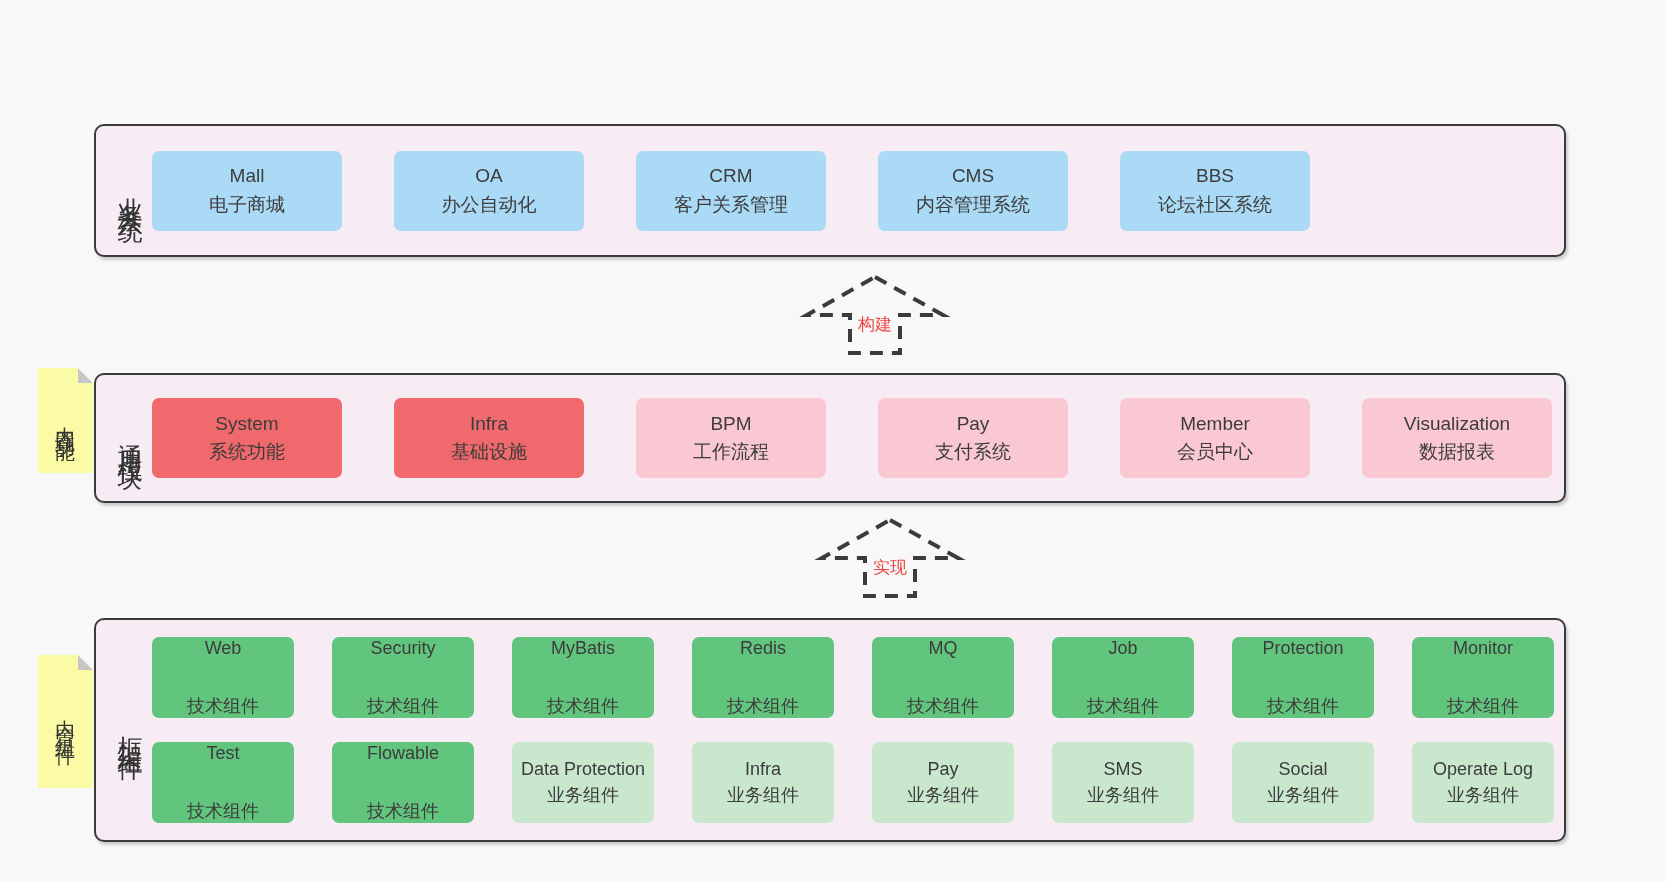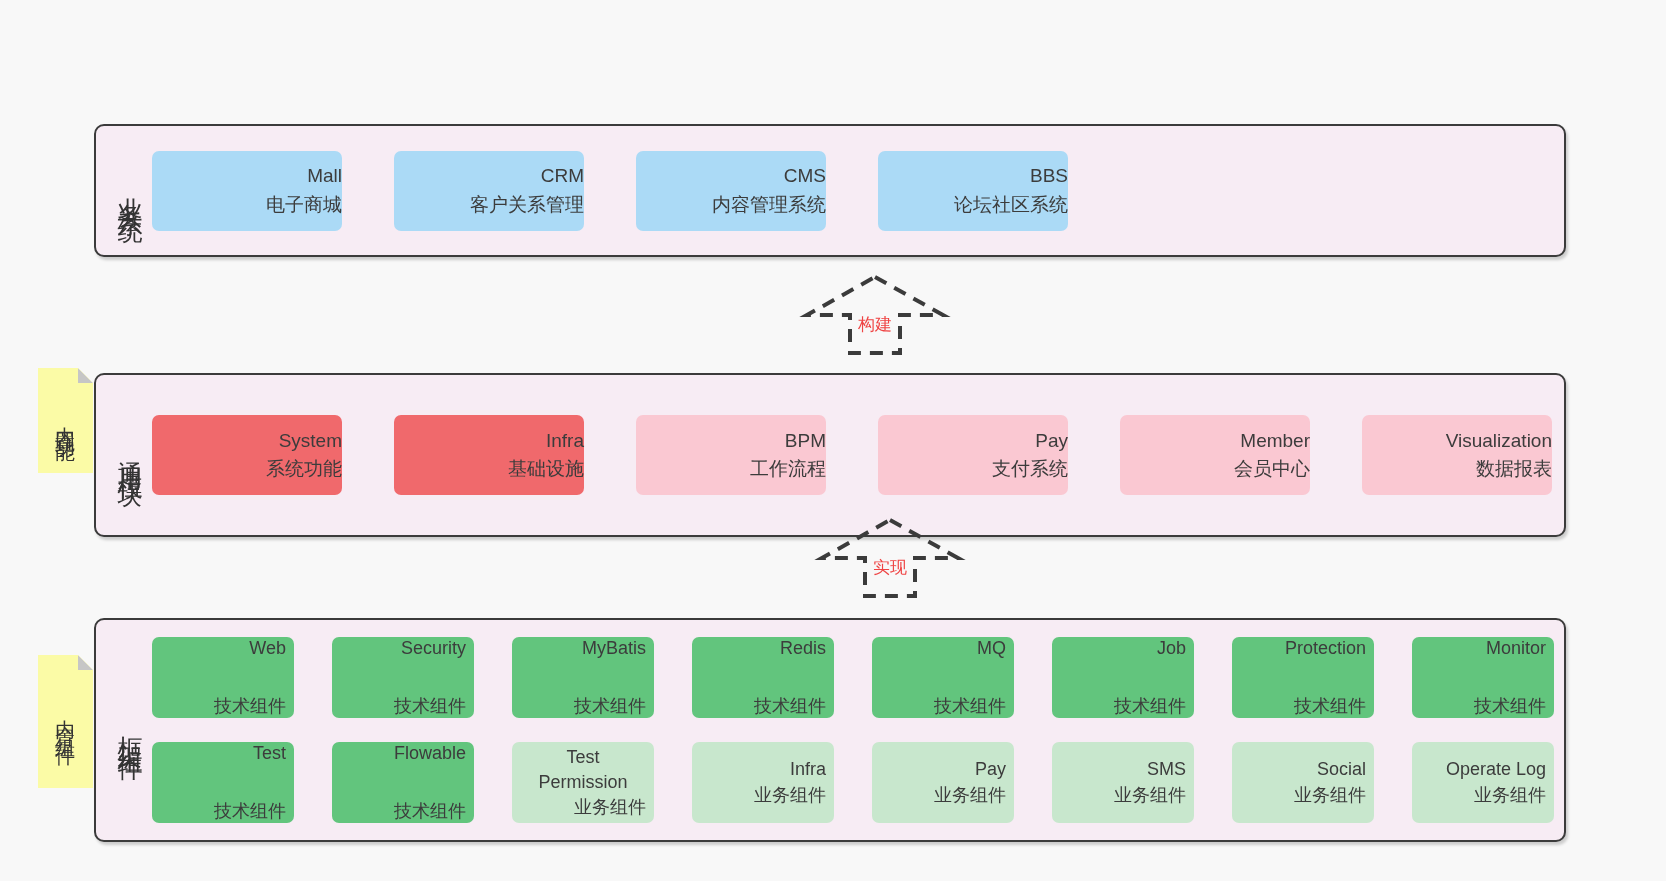--- a/index.html
+++ b/index.html
@@ -21,36 +21,36 @@
 
   
   .layer{
     position:absolute;left:94px;width:1472px;box-sizing:border-box;
     background:var(--container-bg);
     border:2px solid var(--line);border-radius:10px;
     box-shadow:2px 3px 3px rgba(0,0,0,.18);
     display:flex;align-items:center;padding-left:12px;
   }
   .layer-1{top:124px;height:133px;}
-  .layer-2{top:373px;height:164px;}
+  .layer-2{top:373px;height:130px;}
   .layer-3{top:618px;height:224px;}
 
   .label-col{flex:0 0 44px;align-self:stretch;display:flex;align-items:center;justify-content:center;}
   .v-text{
     writing-mode:vertical-rl;text-orientation:upright;
     font-size:25px;letter-spacing:7px;color:#333;line-height:1;
   }
 
   .rows{flex:1;display:flex;flex-direction:column;gap:24px;}
   .row{display:flex;gap:52px;}
   .row.g38{gap:38px;}
 
   .box{
     box-sizing:border-box;border-radius:7px;
-    display:flex;flex-direction:column;align-items:flex-end;justify-content:center;
+    display:flex;flex-direction:column;align-items:center;justify-content:center;
     text-align:center;line-height:1.5;font-size:19px;color:var(--text);
   }
   .w190{width:190px;height:80px;}
   .w142{width:142px;height:81px;font-size:18px;line-height:1.4;padding:0 8px;}
   .v-blue{background:var(--blue);}
   .v-red{background:var(--red);}
   .v-pink{background:var(--pink);}
   .v-green{background:var(--green);gap:32px;}
   .v-lgreen{background:var(--light-green);}
   .box span{display:block;}
@@ -86,20 +86,24 @@
     <div class="label-col">
       <span class="v-text">业务系统</span>
     </div>
     <div class="rows">
       <div class="row">
         <div class="box w190 v-blue">
           <span>Mall</span>
           <span>电子商城</span>
         </div>
         <div class="box w190 v-blue">
+          <span>OA</span>
+          <span>办公自动化</span>
+        </div>
+        <div class="box w190 v-blue">
           <span>CRM</span>
           <span>客户关系管理</span>
         </div>
         <div class="box w190 v-blue">
           <span>CMS</span>
           <span>内容管理系统</span>
         </div>
         <div class="box w190 v-blue">
           <span>BBS</span>
           <span>论坛社区系统</span>
@@ -212,21 +216,21 @@
       <div class="row g38">
         <div class="box w142 v-green">
           <span>Test</span>
           <span>技术组件</span>
         </div>
         <div class="box w142 v-green">
           <span>Flowable</span>
           <span>技术组件</span>
         </div>
         <div class="box w142 v-lgreen">
-          <span>Test Permission</span>
+          <span>Data Protection</span>
           <span>业务组件</span>
         </div>
         <div class="box w142 v-lgreen">
           <span>Infra</span>
           <span>业务组件</span>
         </div>
         <div class="box w142 v-lgreen">
           <span>Pay</span>
           <span>业务组件</span>
         </div>

